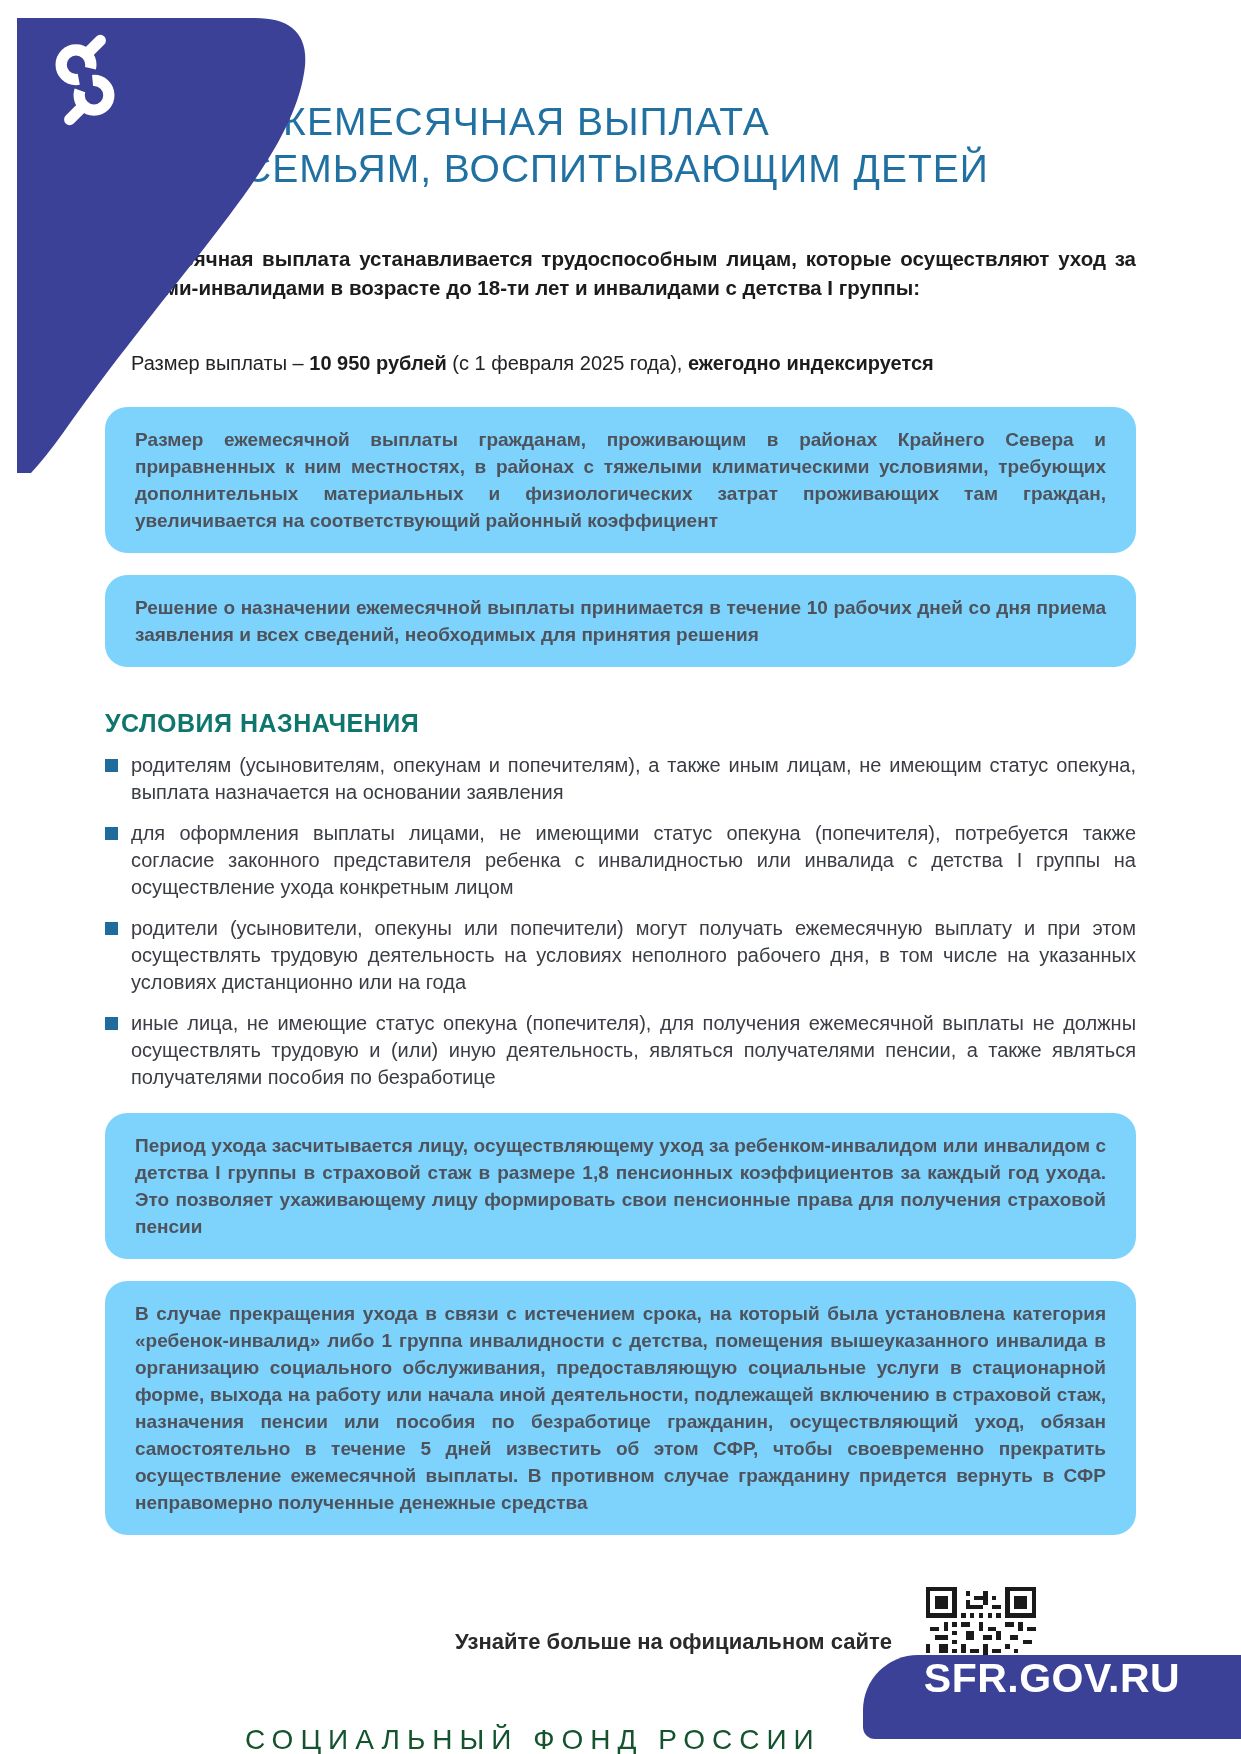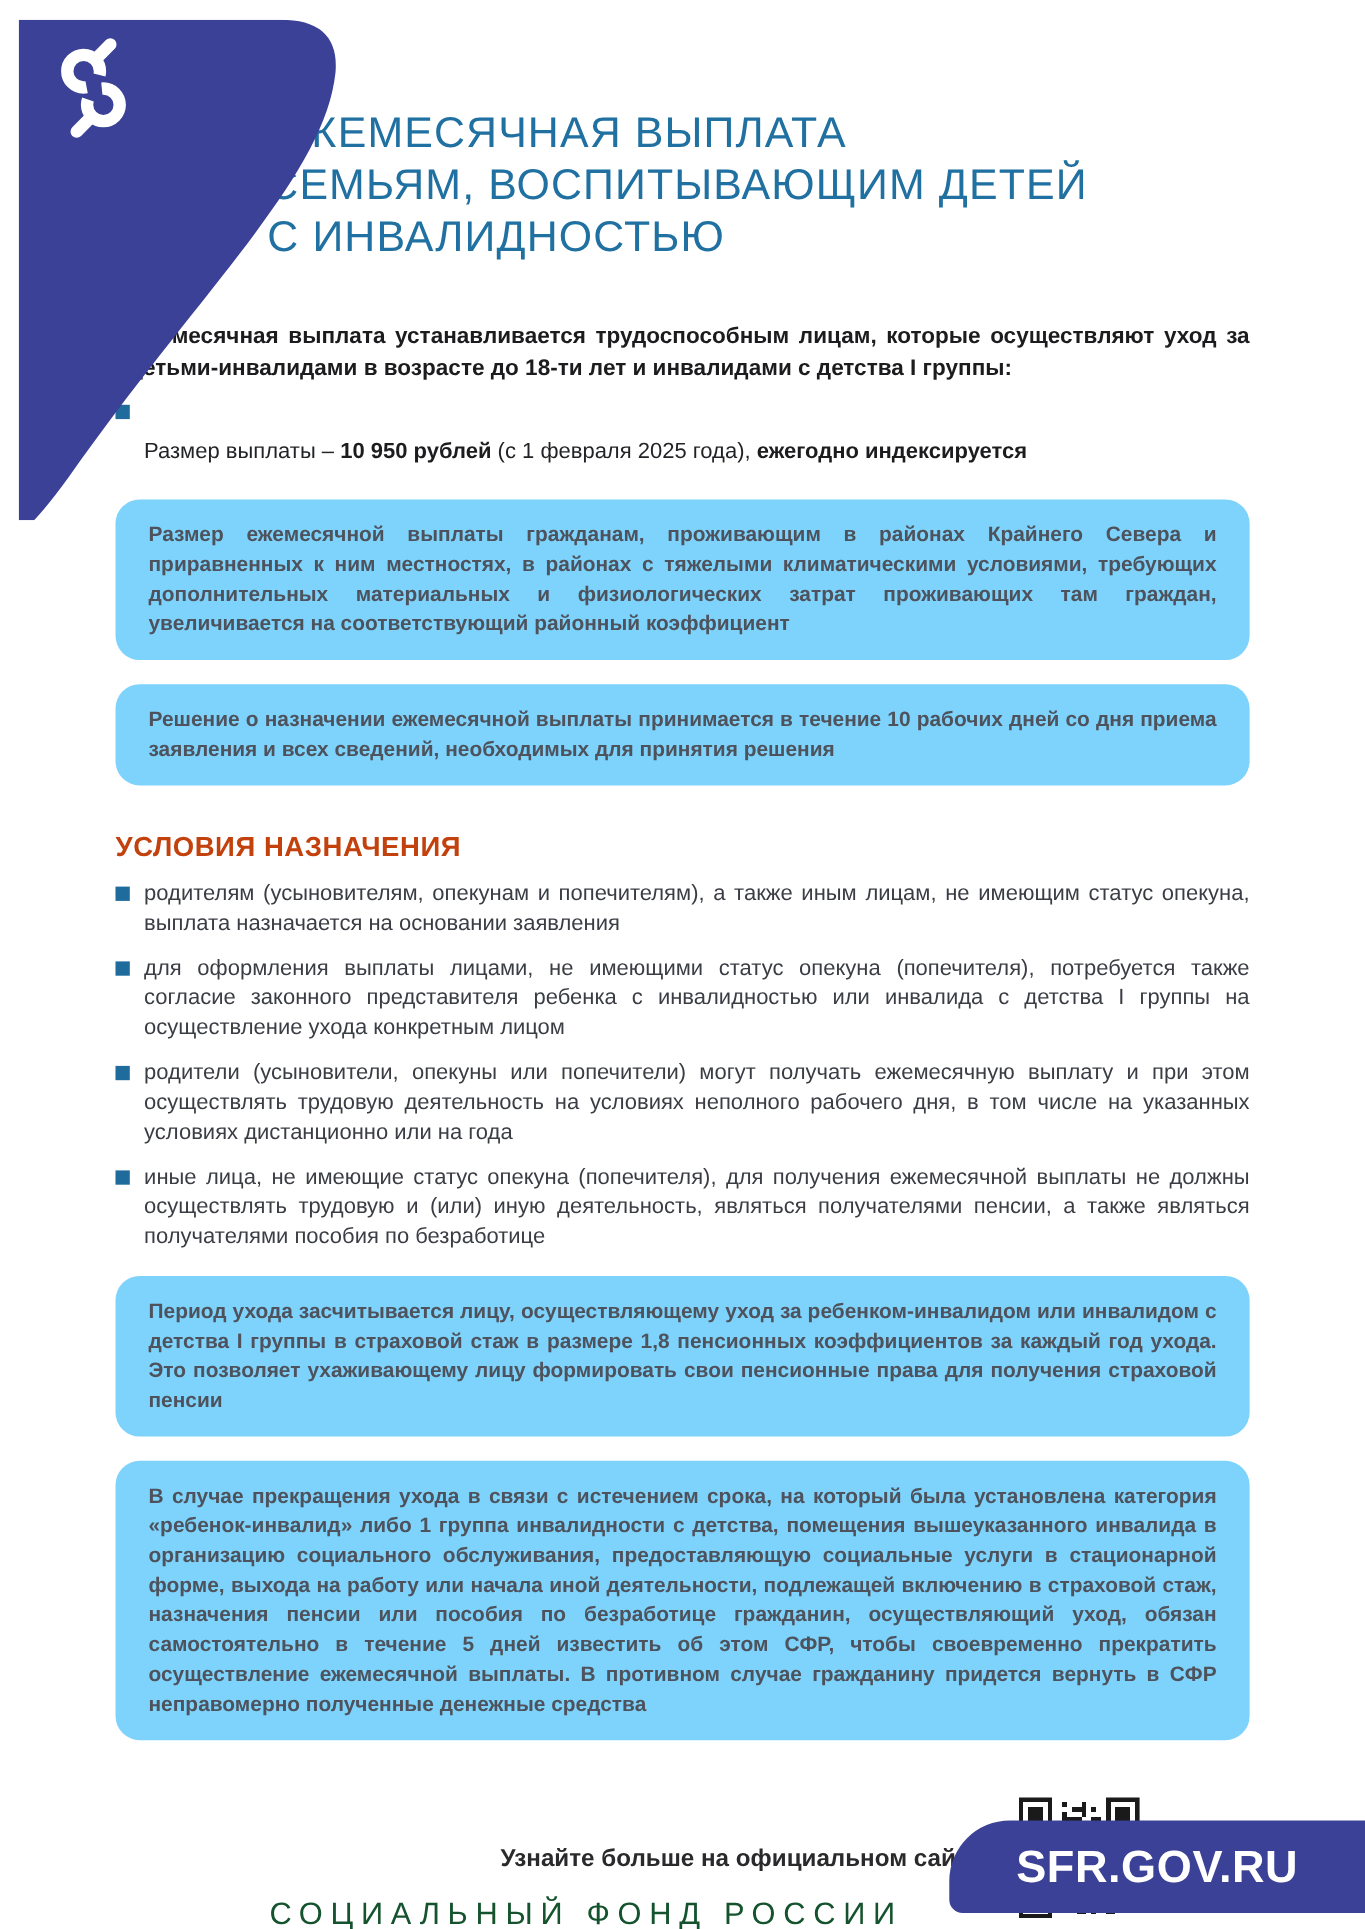--- a/index.html
+++ b/index.html
@@ -40,41 +40,41 @@
     border-radius:22px;
     padding:19px 30px;
     margin-top:22px;
     color:#4e525c;
     font-size:19px;line-height:27px;font-weight:600;
     text-align:justify;
   }
   .box.first{margin-top:30px;}
   .cond-heading{
     margin:42px 0 4px 0;
-    color:#c2410c;font-size:25px;font-weight:700;letter-spacing:0.5px;
+    color:#0f766e;font-size:25px;font-weight:700;letter-spacing:0.5px;
   }
   .cond-list .bullet-item{margin-top:14px;}
   
   .qr-row{
     display:flex;justify-content:flex-end;align-items:center;
     gap:34px;margin-top:52px;padding-right:100px;
   }
   .qr-label{font-size:22px;font-weight:700;color:#2a2a2c;}
   .qr{width:110px;height:110px;}
   
   .footer-org{
     position:absolute;left:245px;top:1724px;
     font-size:28px;letter-spacing:7px;color:#14532d;font-weight:400;
   }
   .site-badge{
     position:absolute;right:0;top:1655px;
     width:378px;height:84px;
     background:#3B4196;
     border-radius:55px 0 0 12px;
-    display:flex;align-items:center;justify-content:center;
+    display:flex;align-items:flex-start;justify-content:center;
   }
   .site-badge span{color:#ffffff;font-size:41px;font-weight:700;letter-spacing:0.5px;}
 </style>
 </head>
 <body>
 
 <div class="page">
 
   <svg class="corner" viewBox="0 0 300 455" aria-hidden="true">
     <path d="M0 0 L238 0 Q292 0 288 48 C278 142 168 242 46 415 Q28 440 14 455 L0 455 Z" fill="#3B4196"></path>
@@ -82,21 +82,20 @@
   <svg class="logo" viewBox="0 0 100 100" aria-hidden="true">
     <circle cx="40" cy="33" r="16.5" fill="none" stroke="#ffffff" stroke-width="12.5" stroke-dasharray="4 18.6 81 0"></circle>
     <line x1="52.5" y1="20.5" x2="67" y2="6" stroke="#ffffff" stroke-width="12.5" stroke-linecap="round"></line>
     <circle cx="60" cy="67" r="16.5" fill="none" stroke="#ffffff" stroke-width="12.5" stroke-dasharray="57 18.6 28 0"></circle>
     <line x1="47.5" y1="79.5" x2="33" y2="94" stroke="#ffffff" stroke-width="12.5" stroke-linecap="round"></line>
   </svg>
 
   <h1 class="title">
     <span>ЕЖЕМЕСЯЧНАЯ ВЫПЛАТА</span>
     <span>СЕМЬЯМ, ВОСПИТЫВАЮЩИМ ДЕТЕЙ</span>
-    <span>С ИНВАЛИДНОСТЬЮ</span>
   </h1>
 
   <div class="content">
 
     <p class="intro">Ежемесячная выплата устанавливается трудоспособным лицам, которые осуществляют уход за детьми-инвалидами в возрасте до 18-ти лет и инвалидами с детства I группы:</p>
 
     <div class="bullet-item amount">
       <span class="bullet-sq"></span>
       <span class="bullet-text"><span>Размер выплаты – </span><b>10 950 рублей</b><span> (с 1 февраля 2025 года), </span><b>ежегодно индексируется</b></span>
     </div>

